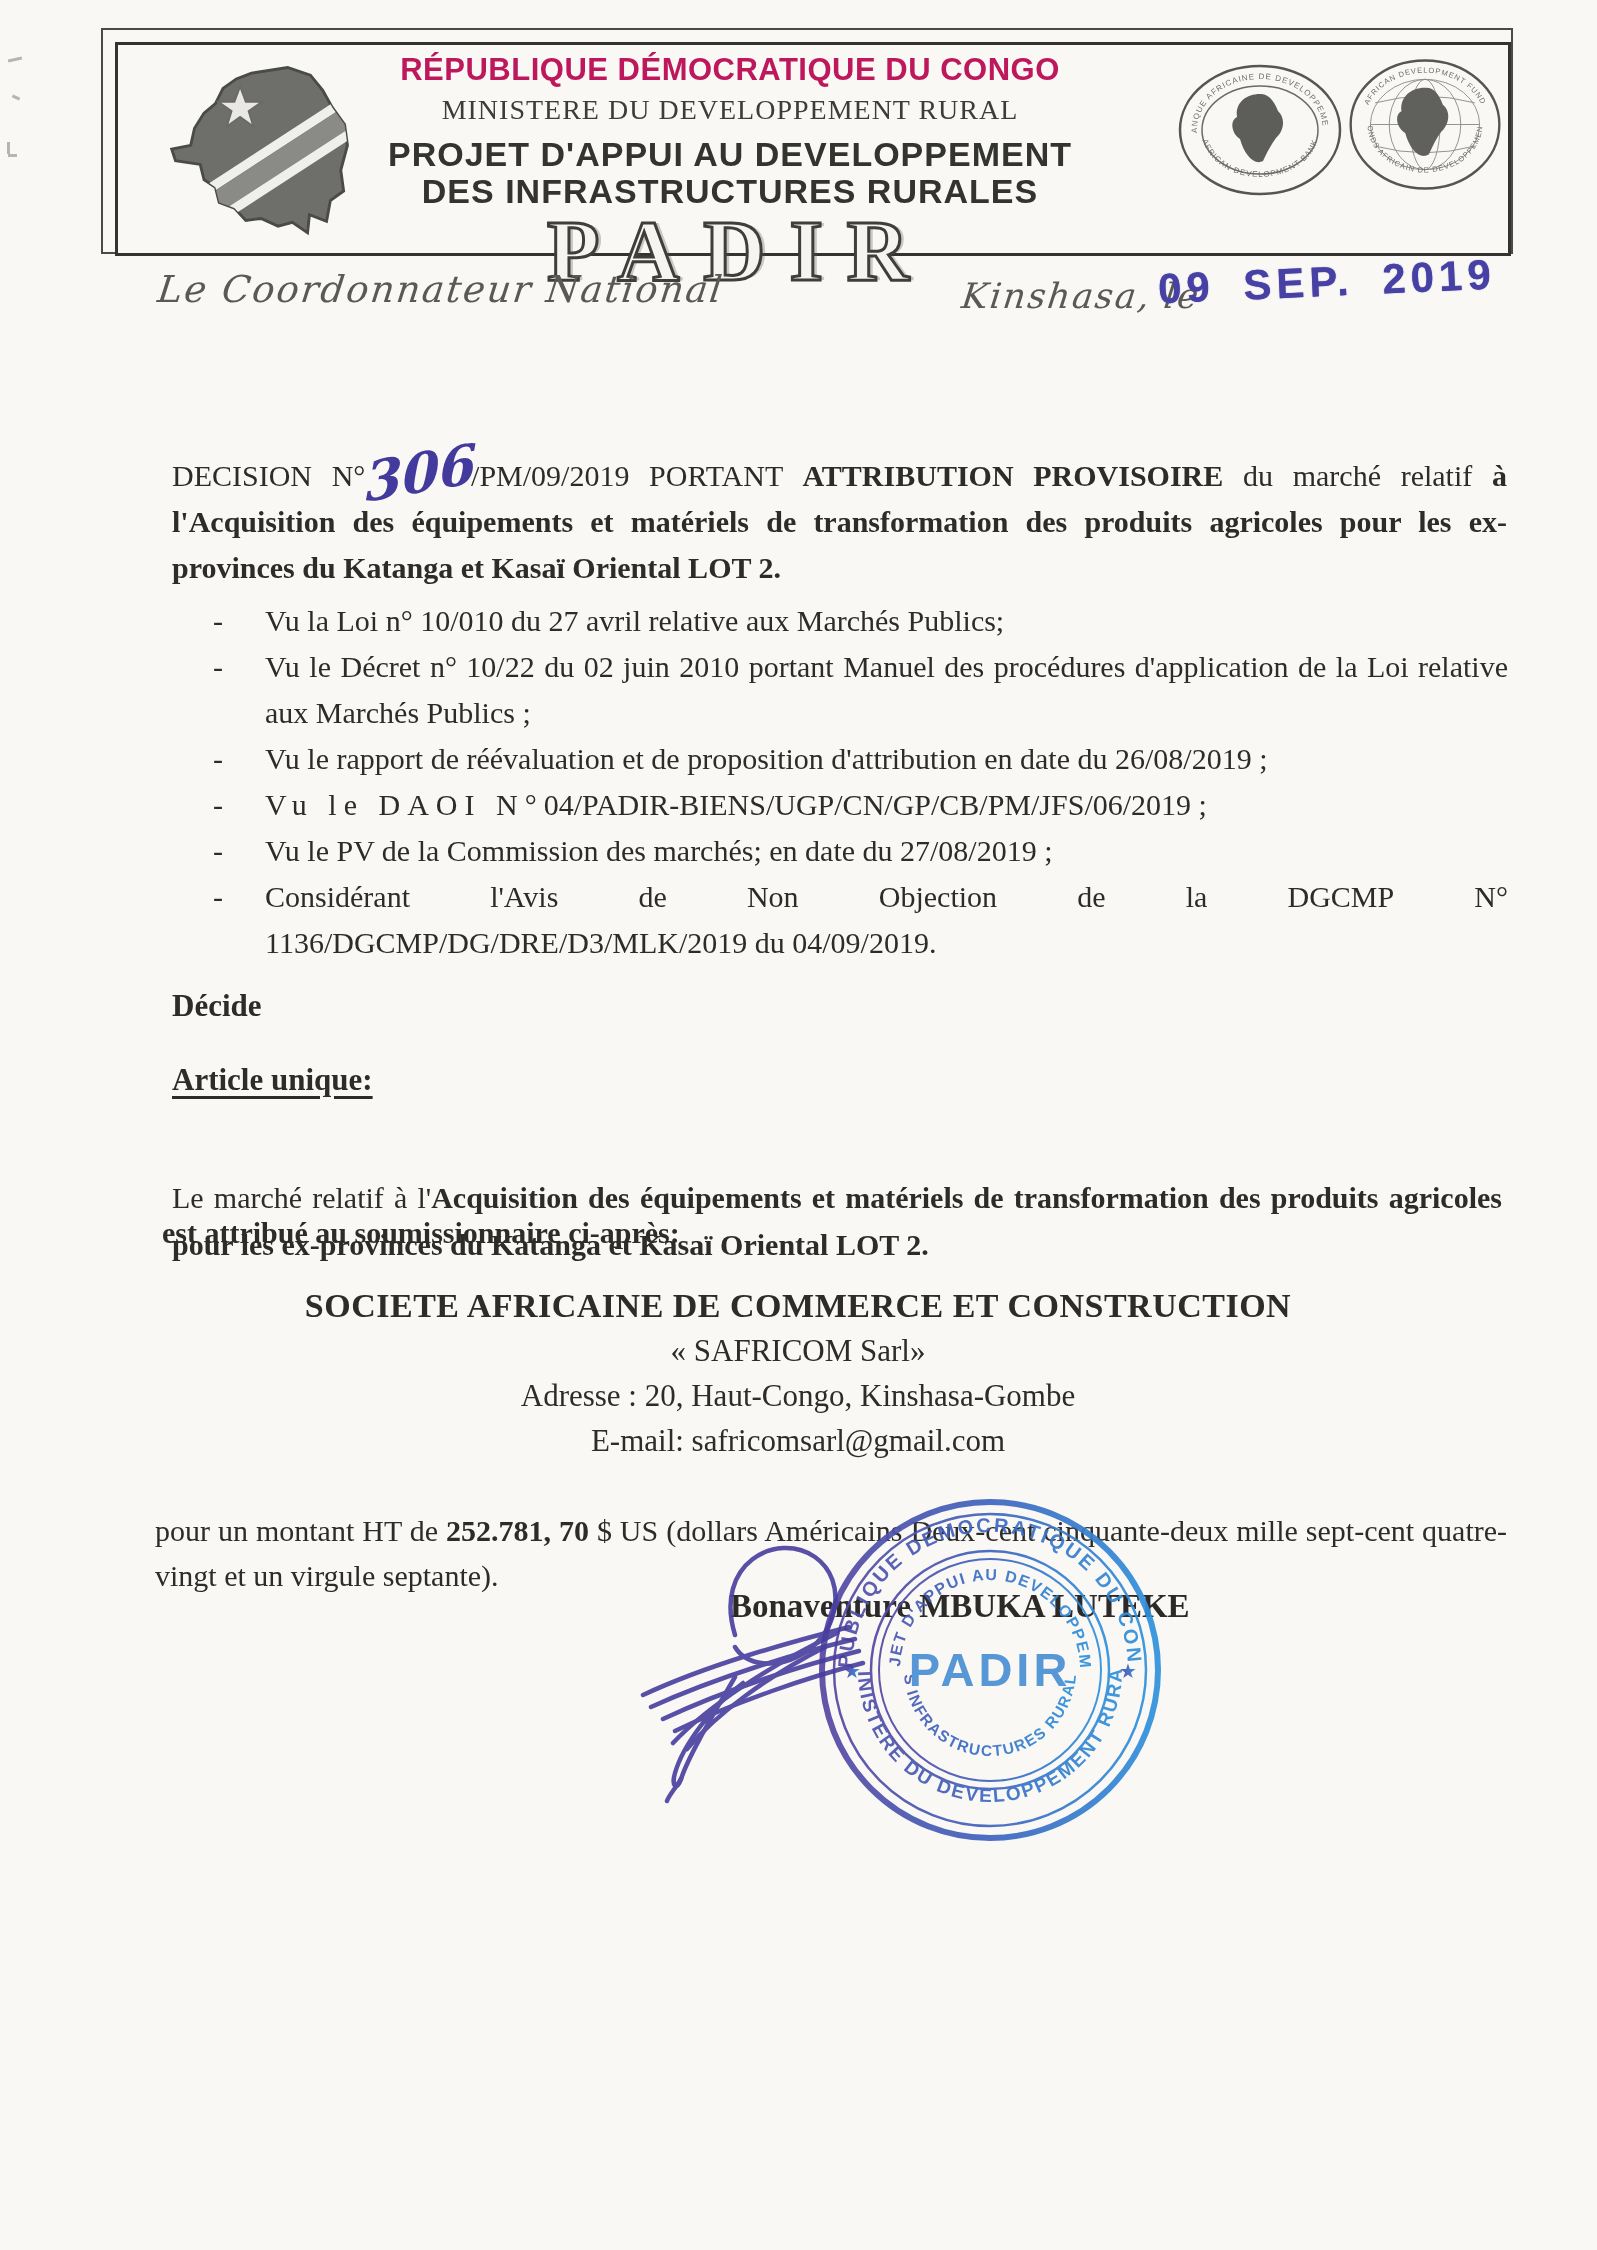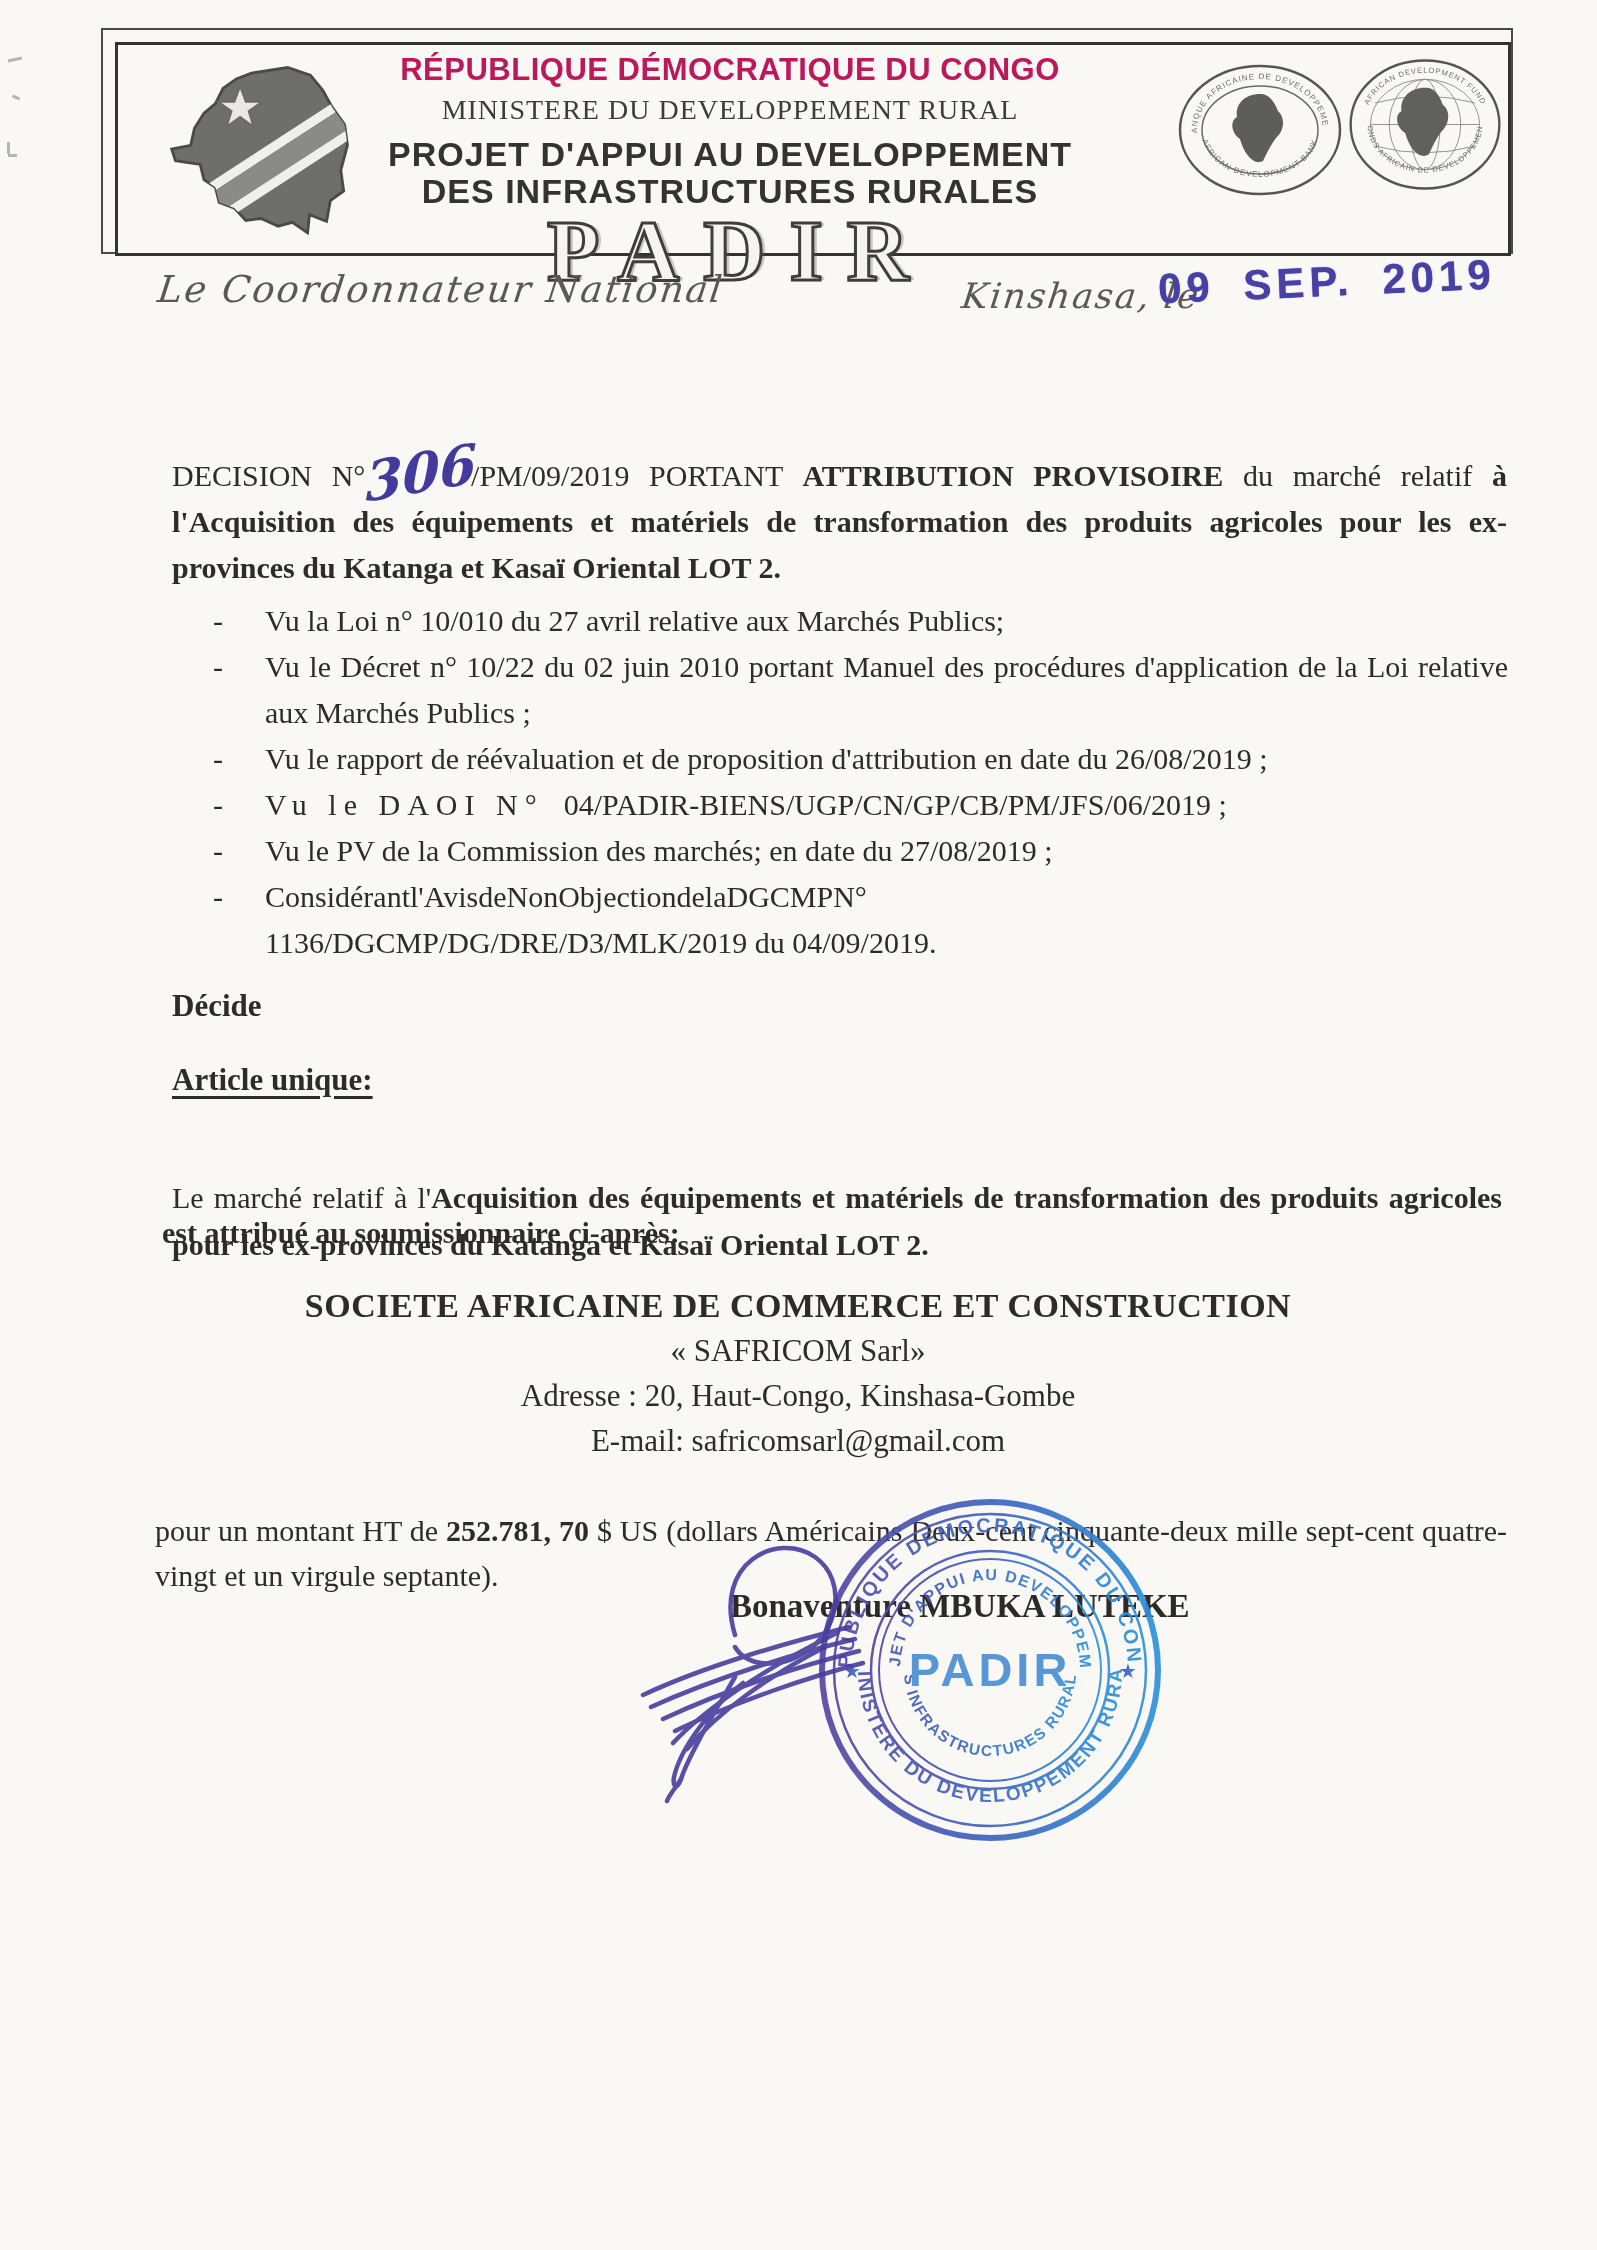--- a/index.html
+++ b/index.html
@@ -43,22 +43,22 @@
   .hand-num{
     display:inline-block;font-family:"DejaVu Serif",serif;font-style:italic;font-weight:700;
     font-size:54px;color:#433a9d;transform:rotate(-10deg) skewX(-10deg);
     position:relative;top:8px;width:86px;text-align:center;line-height:20px;
   }
   .bullets{position:absolute;left:213px;top:598px;width:1295px;}
   .bullet-item{display:flex;font-size:30px;line-height:46px;}
   .bullet-mark{width:52px;flex:0 0 52px;}
   .bullet-text{flex:1;text-align:justify;}
   .spaced{letter-spacing:7px;}
-  .rest{margin-left:20px;}
-  .spread-line{display:flex;width:100%;}
+  .rest{margin-left:0;}
+  .spread-line{display:flex;justify-content:space-between;width:100%;}
   .decide{position:absolute;left:172px;top:988px;font-size:31px;font-weight:700;}
   .article-head{
     position:absolute;left:172px;top:1062px;font-size:31px;font-weight:700;
     text-decoration:underline;text-decoration-thickness:3px;text-underline-offset:6px;
   }
   .article-p{left:172px;top:1144px;width:1330px;line-height:47px;}
   .award-line{position:absolute;left:162px;top:1216px;font-size:30px;font-weight:700;}
   .company-block{position:absolute;left:298px;top:1286px;width:1000px;text-align:center;line-height:40px;}
   .company-name{font-size:34px;font-weight:700;letter-spacing:.5px;}
   .company-sub{font-size:31px;margin-top:5px;}

